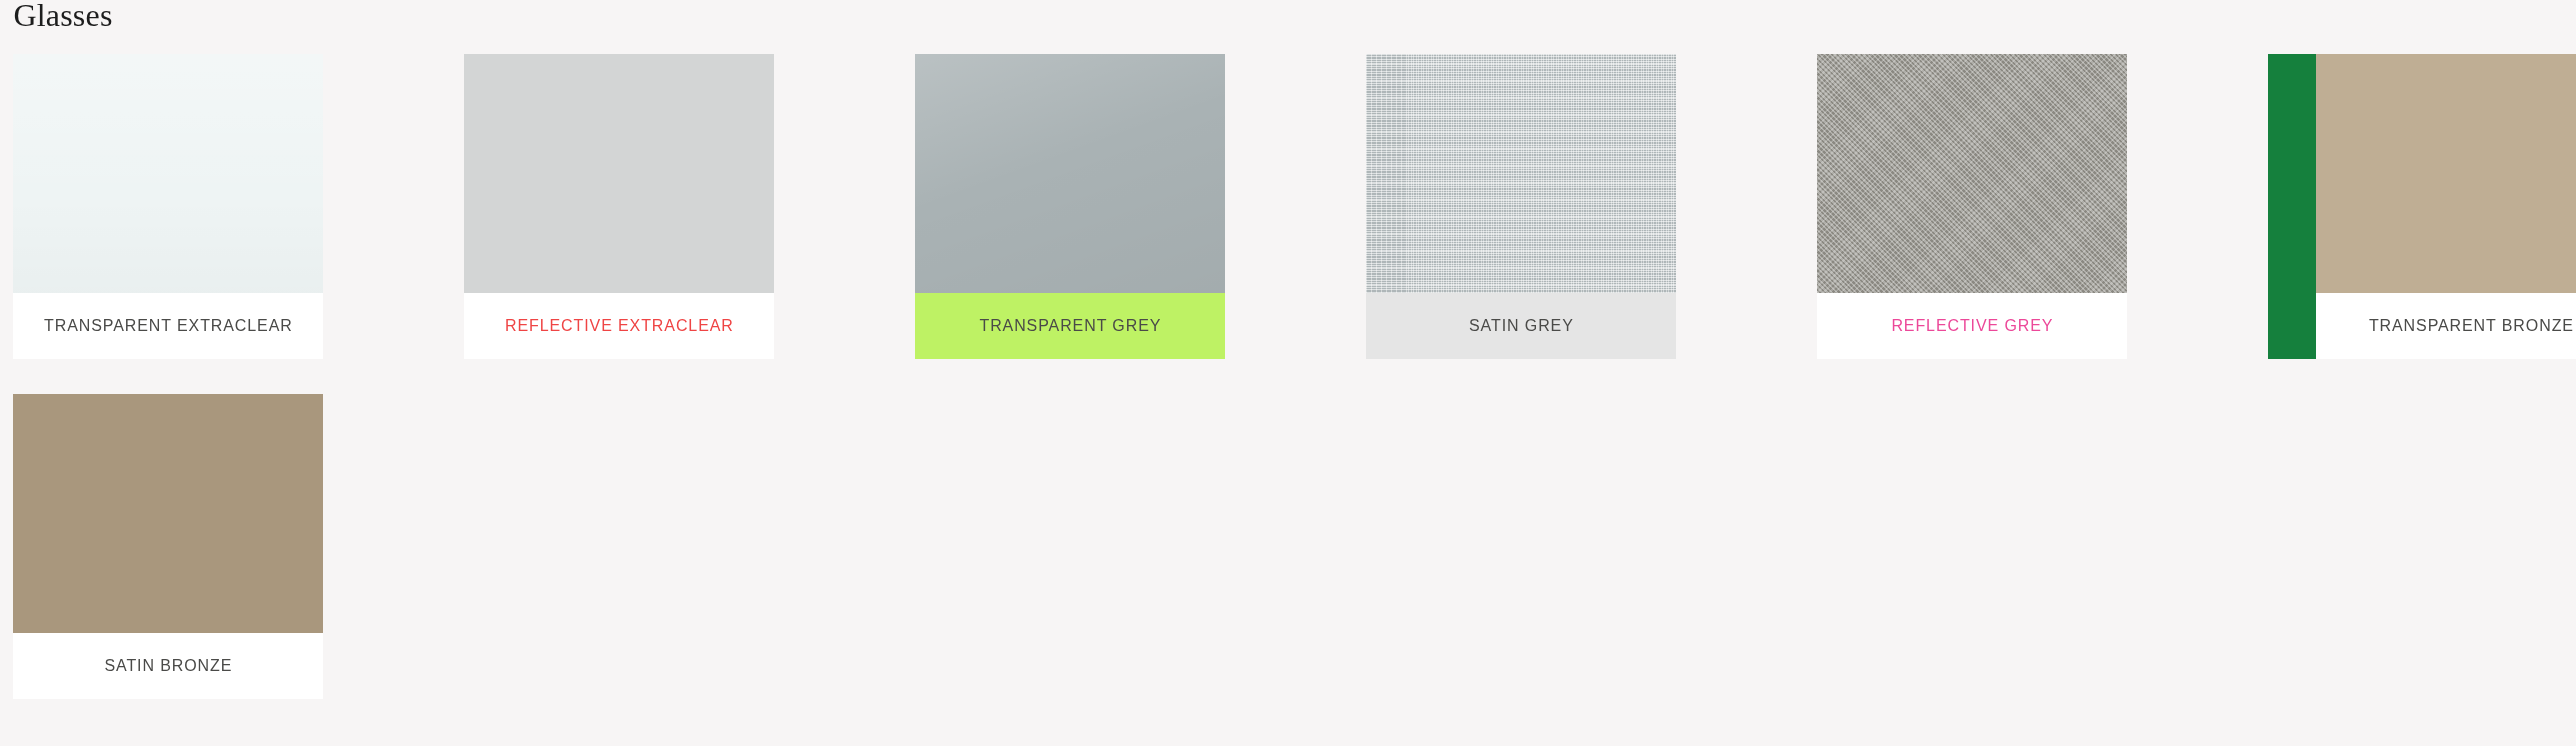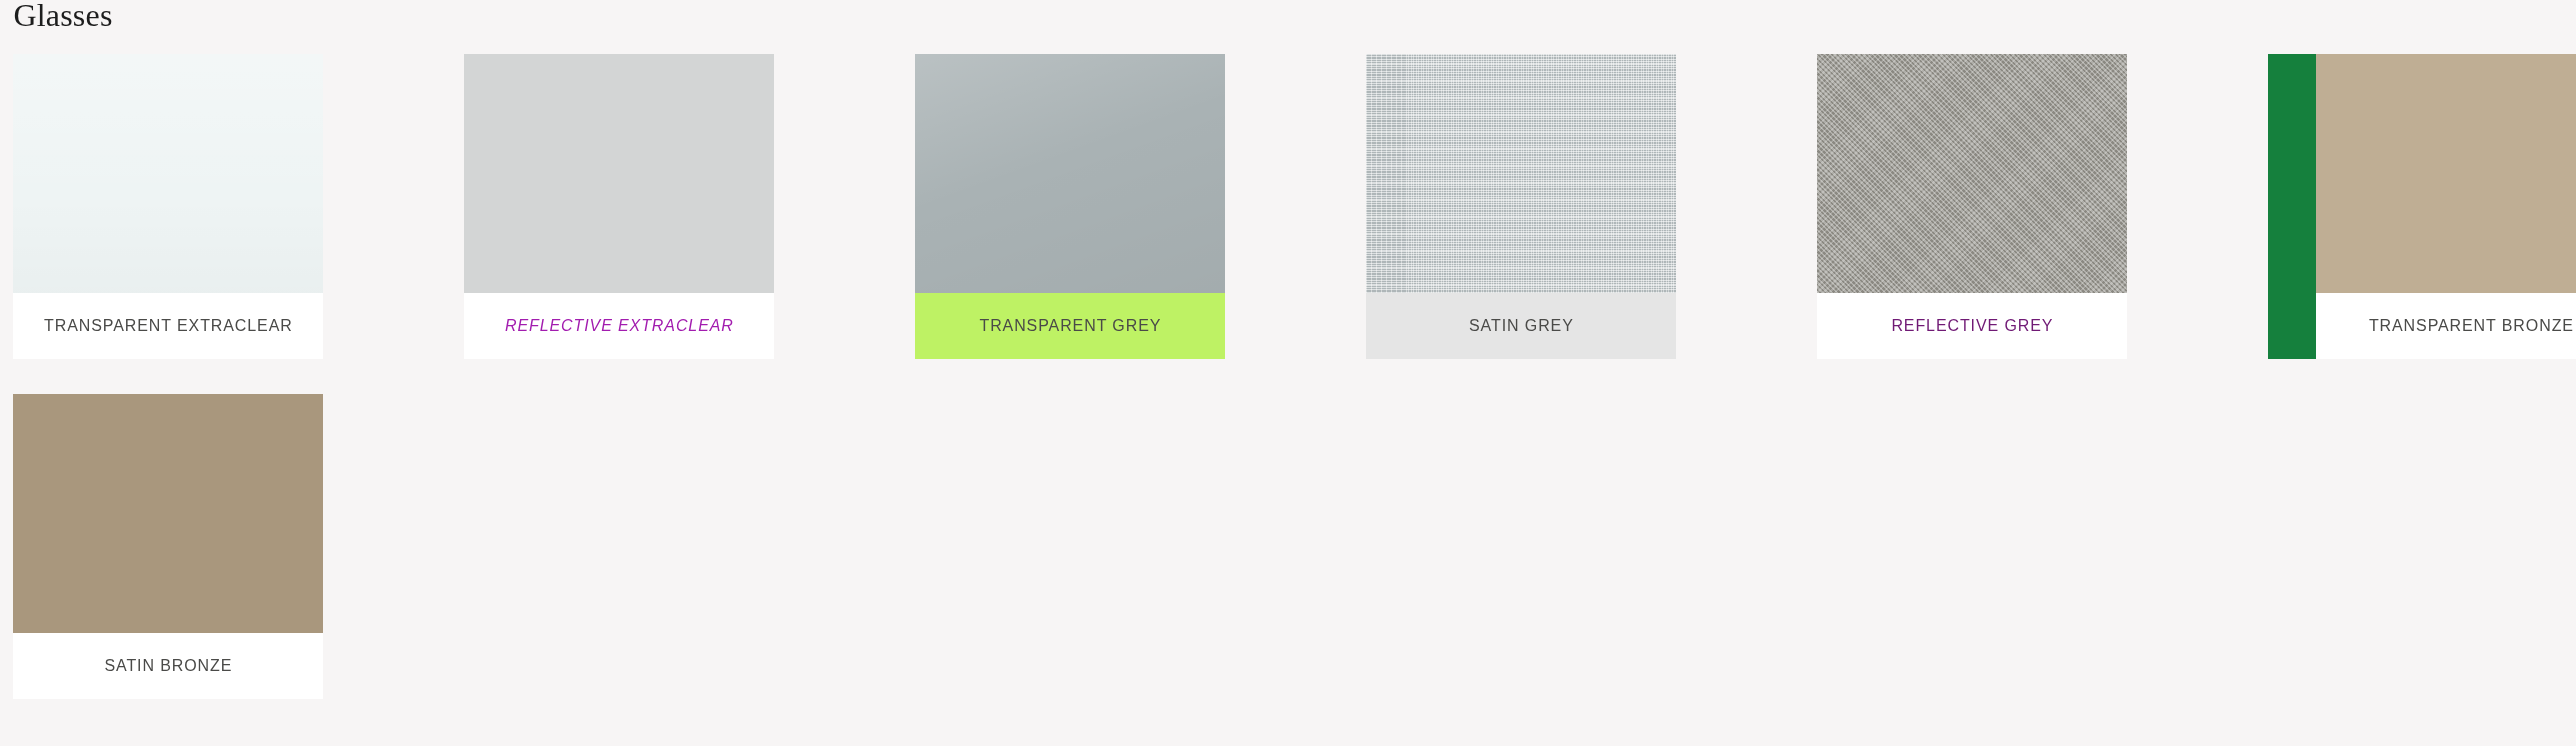--- a/index.html
+++ b/index.html
@@ -117,42 +117,42 @@
       <div class="swatch tex-soft" style="background-color: rgb(238, 244, 244);"></div>
       <div class="label-band" style="background-color: rgb(255, 255, 255);">
         <span class="swatch-label" style="color: rgb(74, 74, 72);">TRANSPARENT EXTRACLEAR</span>
       </div>
     </div>
 
 
     <div class="card" style="background-color: rgb(255, 255, 255);">
       <div class="swatch tex-none" style="background-color: rgb(211, 213, 213);"></div>
       <div class="label-band" style="background-color: rgb(255, 255, 255);">
-        <span class="swatch-label" style="color: #a21caf; font-style: italic;">REFLECTIVE EXTRACLEAR</span>
+        <span class="swatch-label" style="color: #ef4444;">REFLECTIVE EXTRACLEAR</span>
       </div>
     </div>
 
     <div class="card" style="background-color: rgb(255, 255, 255);">
       <div class="swatch tex-gloss" style="background-color: rgb(169, 178, 180);"></div>
       <div class="label-band" style="background-color: #bef264;">
         <span class="swatch-label" style="color: rgb(74, 74, 72);">TRANSPARENT GREY</span>
       </div>
     </div>
 
     <div class="card" style="background-color: rgb(255, 255, 255);">
       <div class="swatch tex-satin" style="background-color: rgb(182, 190, 192);"></div>
       <div class="label-band" style="background-color: #e5e5e5;">
         <span class="swatch-label" style="color: rgb(74, 74, 72);">SATIN GREY</span>
       </div>
     </div>
 
     <div class="card" style="background-color: rgb(255, 255, 255);">
       <div class="swatch tex-grain" style="background-color: rgb(143, 141, 134);"></div>
       <div class="label-band" style="background-color: rgb(255, 255, 255);">
-        <span class="swatch-label" style="color: #701a75;">REFLECTIVE GREY</span>
+        <span class="swatch-label" style="color: #ec4899;">REFLECTIVE GREY</span>
       </div>
     </div>
 
     <div class="card tall" style="background-color: #15803d; padding-left: 48px;">
       <div class="swatch tex-none" style="background-color: rgb(191, 174, 148);"></div>
       <div class="label-band" style="background-color: rgb(255, 255, 255);">
         <span class="swatch-label" style="color: rgb(74, 74, 72);">TRANSPARENT BRONZE</span>
       </div>
     </div>
 

